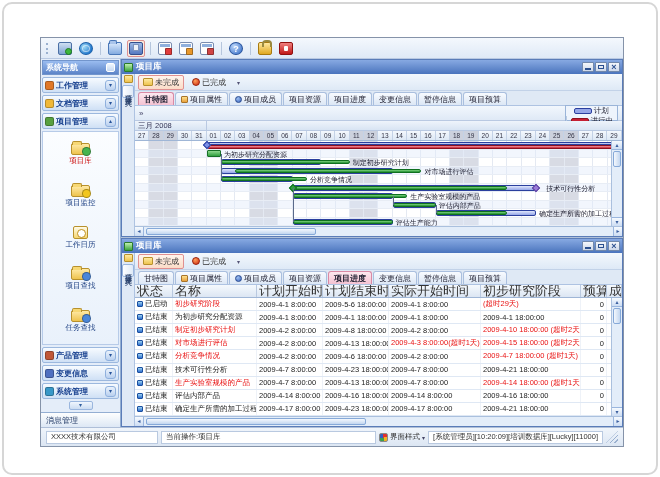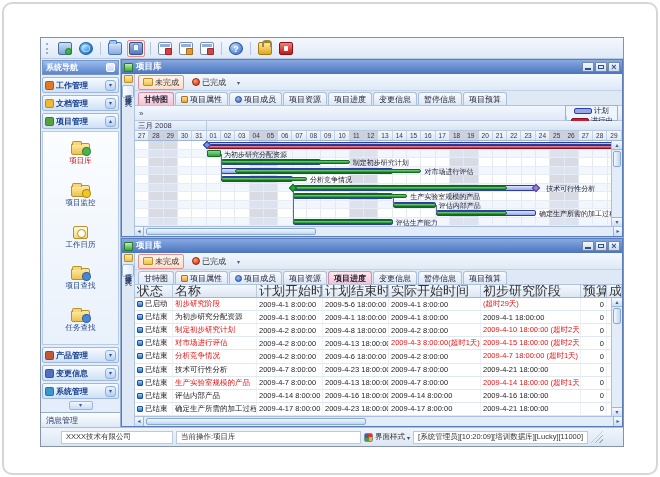--- a/index.html
+++ b/index.html
@@ -155,21 +155,21 @@
   .tr { flex:1; display:flex; border-bottom:1px solid #dfe8f4; font-size:7.5px; color:#222; align-items:center; min-height:0; }
   .td { padding:0 2px; overflow:hidden; white-space:nowrap; border-right:1px solid #eef2f8; height:100%; display:flex; align-items:center; }
   .td.red,.red { color:#e81010; }
   .td.num { justify-content:flex-end; }
   .sticon { width:6px; height:6px; flex:0 0 6px; background:linear-gradient(#9fd4f0,#2f6fd0); border:1px solid #1a4fa0; margin-right:2px; border-radius:1px; }
   .c0{width:38px;flex:0 0 38px;} .c1{width:84px;flex:0 0 84px;} .c2{width:66px;flex:0 0 66px;}
   .c3{width:66px;flex:0 0 66px;} .c4{width:92px;flex:0 0 92px;} .c5{width:100px;flex:0 0 100px;}
   .c6{width:26px;flex:0 0 26px;} .c7{flex:1;min-width:0;}
 
   
-  .statusbar { height:19px; flex:0 0 19px; background:linear-gradient(#f0f5fb,#dce6f3); border-top:1px solid #aebfd8; display:flex; align-items:center; padding:0 20px; gap:3px; font-size:7.5px; color:#333; }
+  .statusbar { height:19px; flex:0 0 19px; background:linear-gradient(#f0f5fb,#dce6f3); border-top:1px solid #aebfd8; display:flex; align-items:center; padding:0 5px; gap:3px; font-size:7.5px; color:#333; }
   .sb-panel { height:13px; background:#fff; border:1px solid #b9c9e0; display:flex; align-items:center; padding:0 4px; white-space:nowrap; overflow:hidden; }
   .sb-op { flex:1; min-width:0;font-family:Liberation Serif, serif; }
   .style-ico { width:9px; height:9px; border-radius:2px; background:conic-gradient(#e03030 0 25%, #f5b020 0 50%, #3aa050 0 75%, #3060c0 0); border:1px solid #888; }
   .sb-style { display:flex; align-items:center; gap:2px; white-space:nowrap; }
   .sb-grip { width:12px; height:12px; background:repeating-linear-gradient(135deg,transparent 0 2px,#9ab0cf 2px 3px); clip-path:polygon(100% 0,100% 100%,0 100%); }
 </style>
 </head>
 <body>
 
 <div class="frame">

